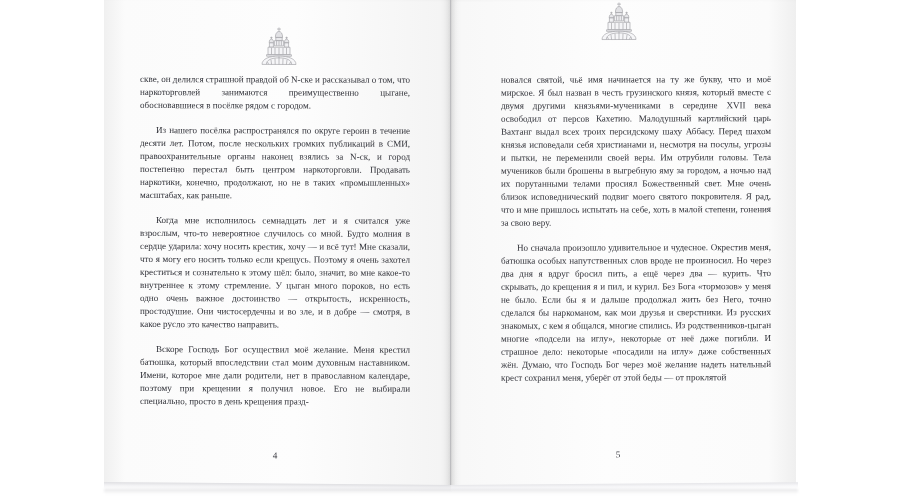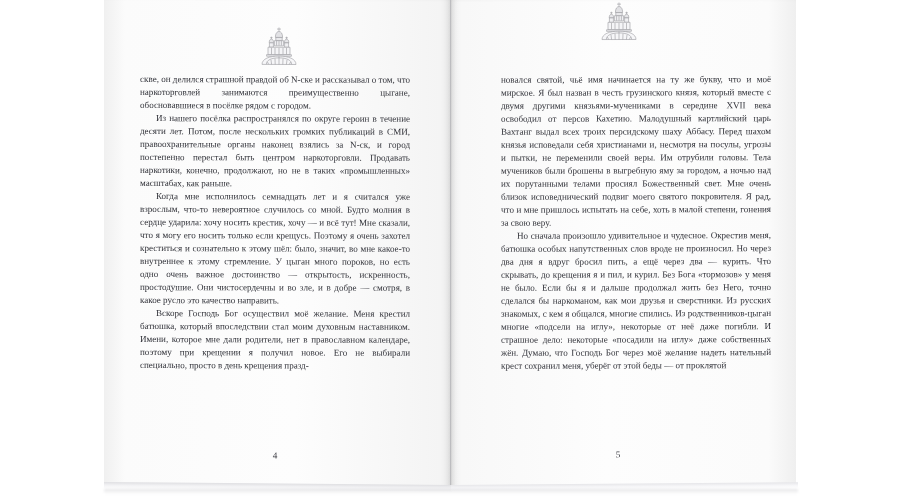--- a/index.html
+++ b/index.html
@@ -115,21 +115,21 @@
     font-family: "Liberation Serif", serif;
     font-size: 9.05px;
     line-height: 13.0px;
     color: #32333a;
     text-align: justify;
     text-justify: inter-word;
     text-indent: 16px;
     -webkit-font-smoothing: antialiased;
   }
   .para.first { text-indent: 0; }
-  .para + .para { margin-top: 0; }
+  .para + .para { margin-top: 12px; }
 
   
   .ornament {
     position: absolute;
     width: 46px;
     height: 40px;
     opacity: 0.70;
   }
   .ornament-left  { left: 152px; top: 26px; }
   .ornament-right { left: 497px; top: 27px; }

